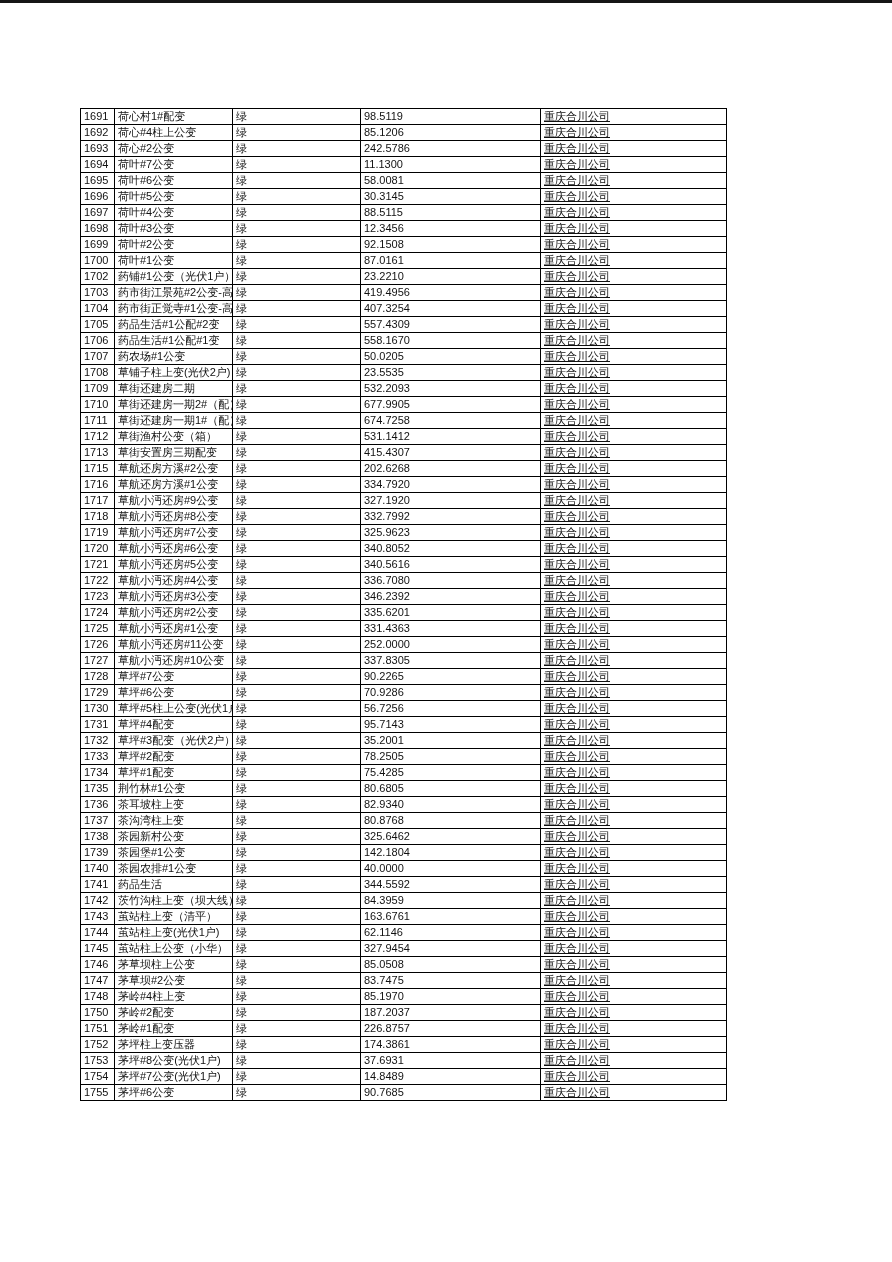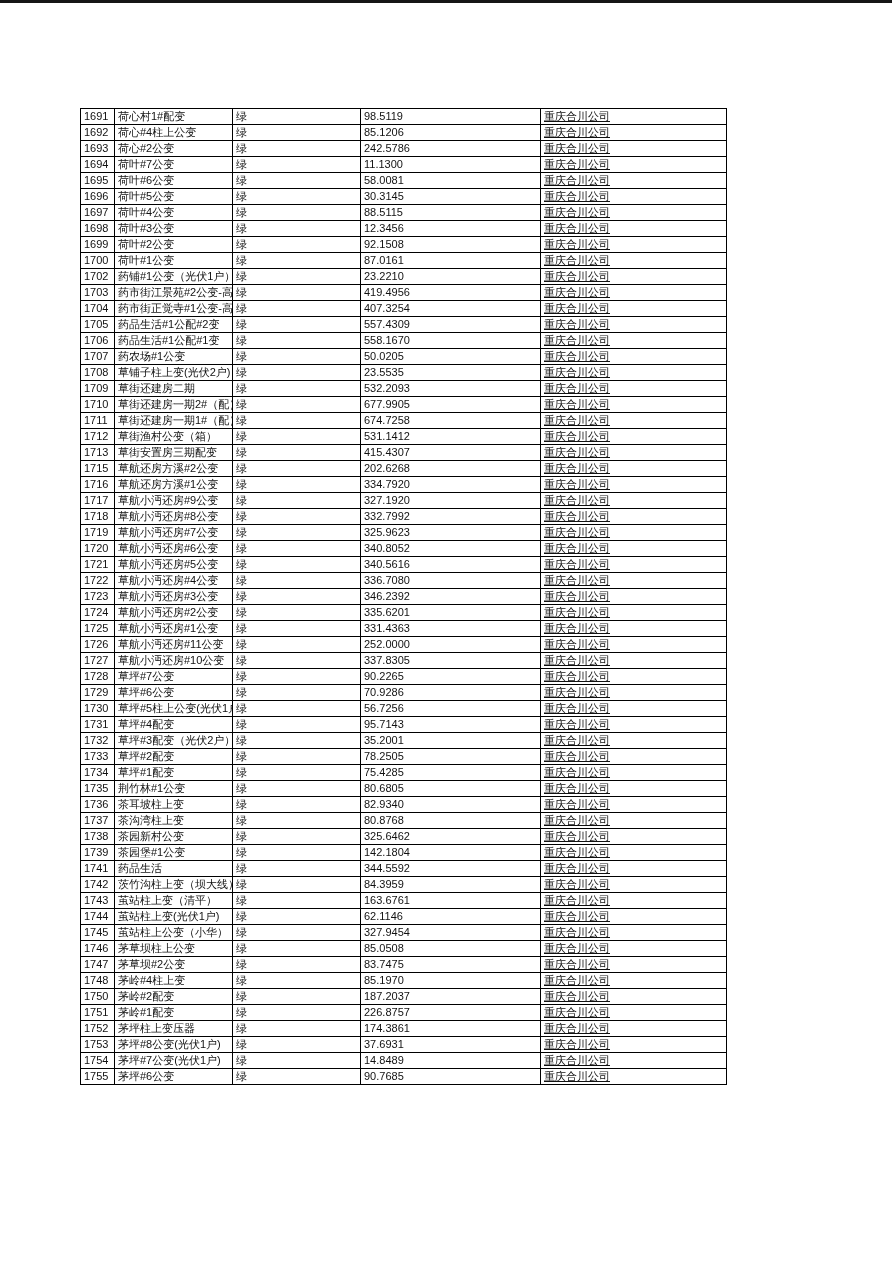--- a/index.html
+++ b/index.html
@@ -392,20 +392,27 @@
       <td class="cell-company">重庆合川公司</td>
     </tr>
         <tr>
       <td class="cell-id">1739</td>
       <td class="cell-name">茶园堡#1公变</td>
       <td class="cell-status">绿</td>
       <td class="cell-value">142.1804</td>
       <td class="cell-company">重庆合川公司</td>
     </tr>
         <tr>
+      <td class="cell-id">1740</td>
+      <td class="cell-name">茶园农排#1公变</td>
+      <td class="cell-status">绿</td>
+      <td class="cell-value">40.0000</td>
+      <td class="cell-company">重庆合川公司</td>
+    </tr>
+        <tr>
       <td class="cell-id">1741</td>
       <td class="cell-name">药品生活</td>
       <td class="cell-status">绿</td>
       <td class="cell-value">344.5592</td>
       <td class="cell-company">重庆合川公司</td>
     </tr>
         <tr>
       <td class="cell-id">1742</td>
       <td class="cell-name">茨竹沟柱上变（坝大线）</td>
       <td class="cell-status">绿</td>

